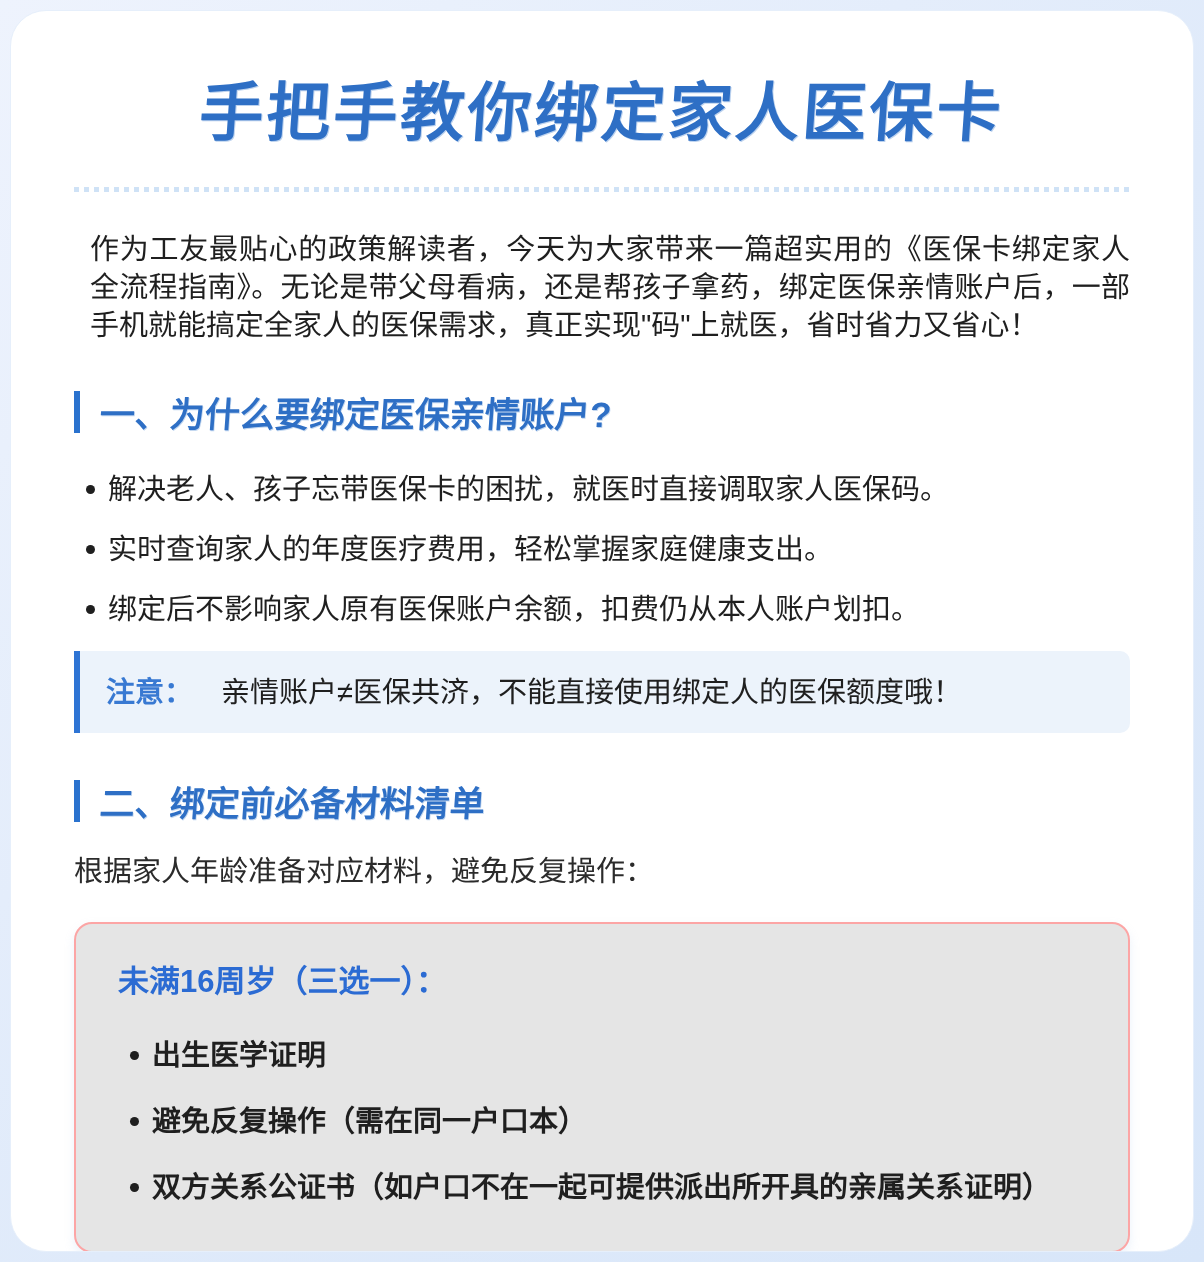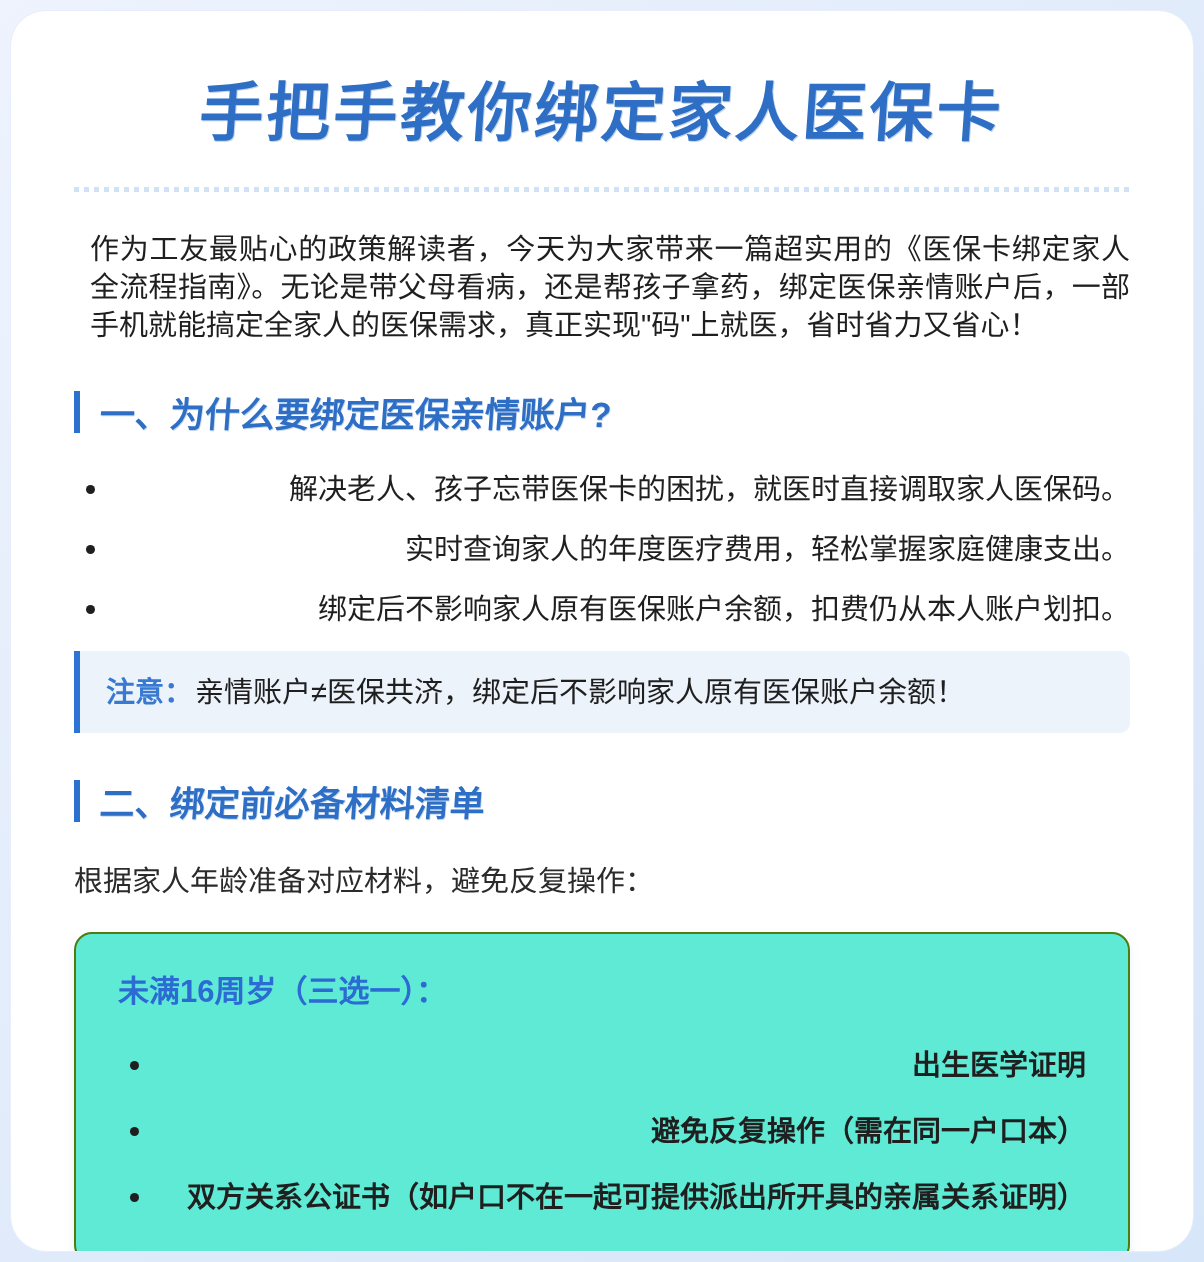--- a/index.html
+++ b/index.html
@@ -82,21 +82,20 @@
     margin-top: 34px;
     list-style: none;
   }
   ul.bullets li {
     position: relative;
     padding-left: 34px;
     font-size: 29px;
     line-height: 36px;
     color: #1f1f1f;
     margin-bottom: 24px;
-    text-align: right;
   }
   ul.bullets li::before {
     content: "";
     position: absolute;
     left: 12px;
     top: 14px;
     width: 9px;
     height: 9px;
     border-radius: 50%;
     background: #1f1f1f;
@@ -109,37 +108,37 @@
     border-left: 6px solid #2e74d4;
     border-radius: 0 10px 10px 0;
     padding: 23px 26px;
     font-size: 29px;
     line-height: 36px;
     color: #1f1f1f;
   }
   .note-label {
     color: #3879d2;
     font-weight: bold;
-    margin-right: 2px;
+    margin-right: 28px;
   }
 
   
   .helper-text {
-    margin-top: 36px;
+    margin-top: 26px;
     font-size: 29px;
     line-height: 38px;
     color: #2b2b2b;
   }
 
   .material-card {
     margin-top: 32px;
-    border: 2px solid #4d7c0f;
+    border: 2px solid #fca5a5;
     border-radius: 18px;
     padding: 26px 42px 46px 42px;
-    background: #5eead4;
+    background: #e5e5e5;
     box-shadow: 0 5px 10px rgba(176, 203, 234, 0.25);
   }
   .material-card .card-title {
     font-size: 31px;
     font-weight: bold;
     color: #2b6bd3;
     margin-top: 6px;
   }
   .material-card ul.bullets {
     margin-top: 36px;
@@ -166,21 +165,21 @@
     <span class="heading-text">一、为什么要绑定医保亲情账户?</span>
   </div>
 
   <ul class="bullets">
     <li>解决老人、孩子忘带医保卡的困扰，就医时直接调取家人医保码。</li>
     <li>实时查询家人的年度医疗费用，轻松掌握家庭健康支出。</li>
     <li>绑定后不影响家人原有医保账户余额，扣费仍从本人账户划扣。</li>
   </ul>
 
   <div class="note-box">
-    <span class="note-label">注意：</span><span>亲情账户≠医保共济，绑定后不影响家人原有医保账户余额！</span>
+    <span class="note-label">注意：</span><span>亲情账户≠医保共济，不能直接使用绑定人的医保额度哦！</span>
   </div>
 
   <div class="section-heading">
     <span class="bar"></span>
     <span class="heading-text">二、绑定前必备材料清单</span>
   </div>
 
   <p class="helper-text">根据家人年龄准备对应材料，避免反复操作：</p>
 
   <div class="material-card">

